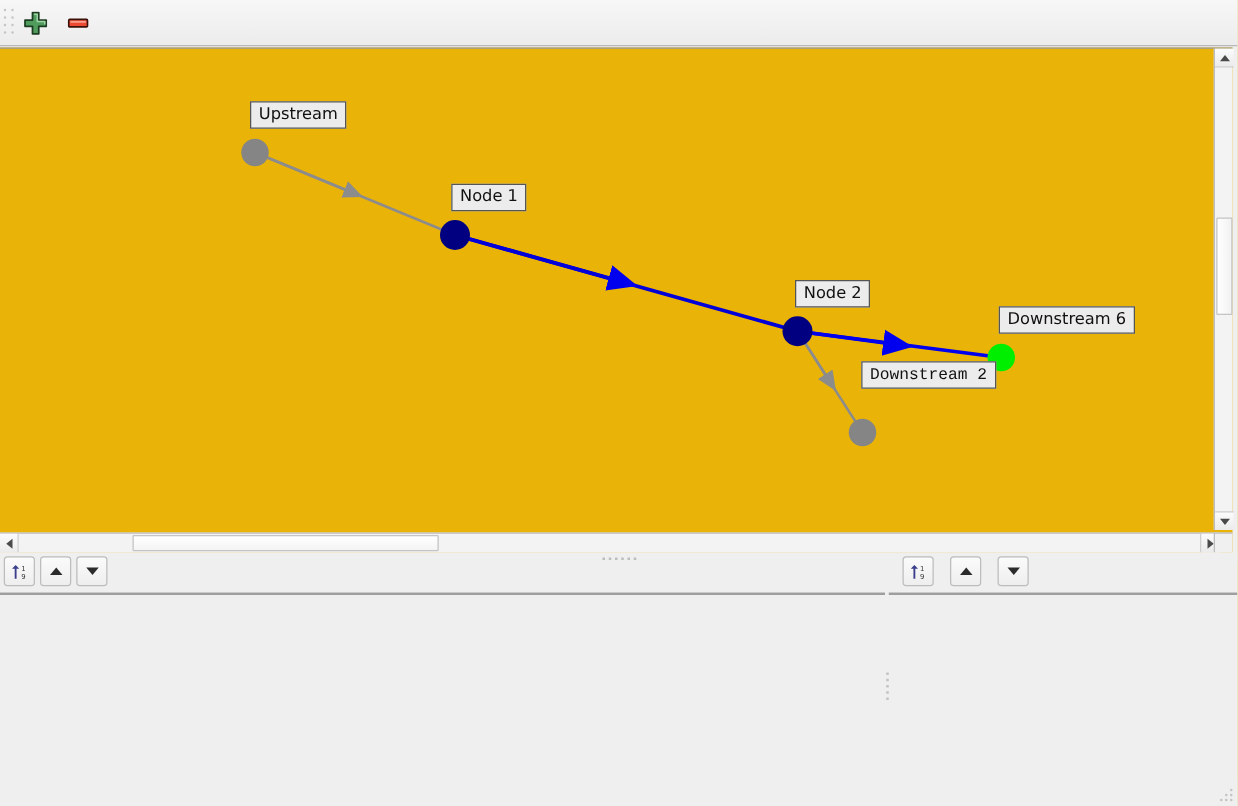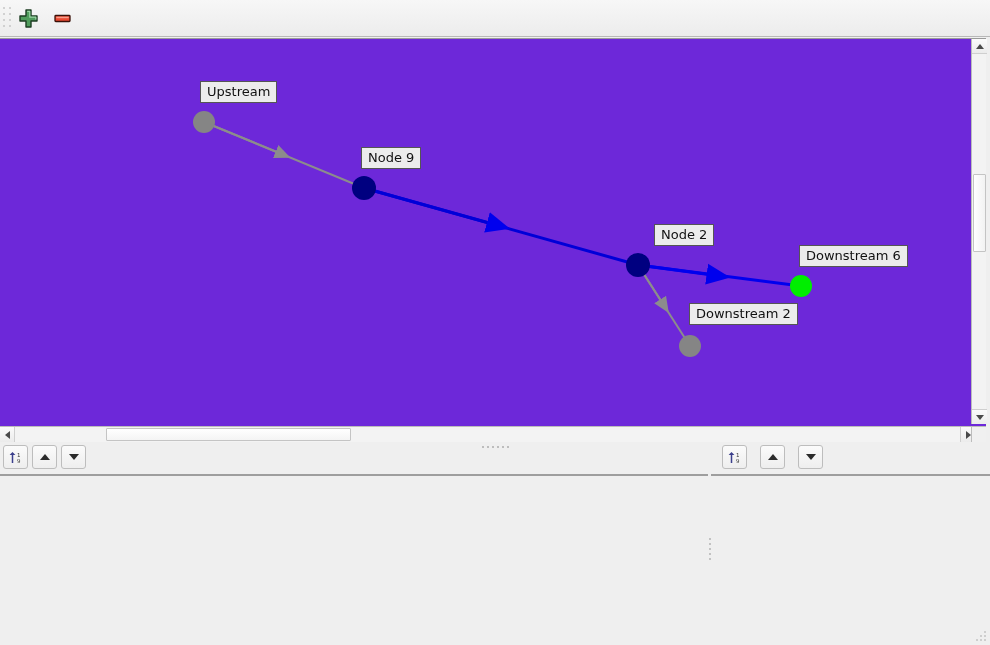--- a/index.html
+++ b/index.html
@@ -27,21 +27,21 @@
   .tb-grip i { width: 2px; height: 2px; background: #c6c6c6; display: block; border-radius: 1px; }
   .tb-btn {
     width: 30px; height: 28px; display: flex; align-items: center; justify-content: center;
     background: transparent; border: 1px solid transparent; border-radius: 3px;
     cursor: pointer;
   }
 
   
   .graph-panel {
     position: absolute; left: 0; top: 38px; width: 986px; height: 404px;
-    background: #6d28d9;
+    background: #eab308;
     border-top: 1px solid #9a9a9a;
   }
   .canvas { position: absolute; left: 0; top: 0; width: 975px; height: 385px; overflow: hidden; }
   .canvas svg { position: absolute; left: 0; top: 0; }
 
   .node-label {
     position: absolute;
     background: #ececec;
     border: 1px solid #555555;
     padding: 2px 6px 3px 6px;
@@ -230,24 +230,24 @@
         </g>
 
         <circle cx="204" cy="83" r="11" fill="#858585"></circle>
         <circle cx="364" cy="149" r="12" fill="#000080"></circle>
         <circle cx="638" cy="226" r="12" fill="#000080"></circle>
         <circle cx="801" cy="247" r="11" fill="#00ee00"></circle>
         <circle cx="690" cy="307" r="11" fill="#858585"></circle>
       </svg>
 
       <div class="node-label" style="left:200px; top:42px;">Upstream</div>
-      <div class="node-label" style="left:361px; top:108px;">Node 9</div>
-      <div class="node-label" style="left:654px; top:185px;">Node 2</div>
+      <div class="node-label" style="left:361px; top:108px;">Node 1</div>
+      <div class="node-label" style="left:636px; top:185px;">Node 2</div>
       <div class="node-label" style="left:799px; top:206px;">Downstream 6</div>
-      <div class="node-label" style="left:689px; top:264px;">Downstream 2</div>
+      <div class="node-label" style="left:689px; top:250px;font-family:Liberation Mono, monospace;">Downstream 2</div>
     </div>
 
     <div class="vscroll">
       <div class="sb-arrow up">
         <span class="tri up"></span>
       </div>
       <div class="sb-thumb" style="top:135px; height:78px;"></div>
       <div class="sb-arrow down">
         <span class="tri down"></span>
       </div>

